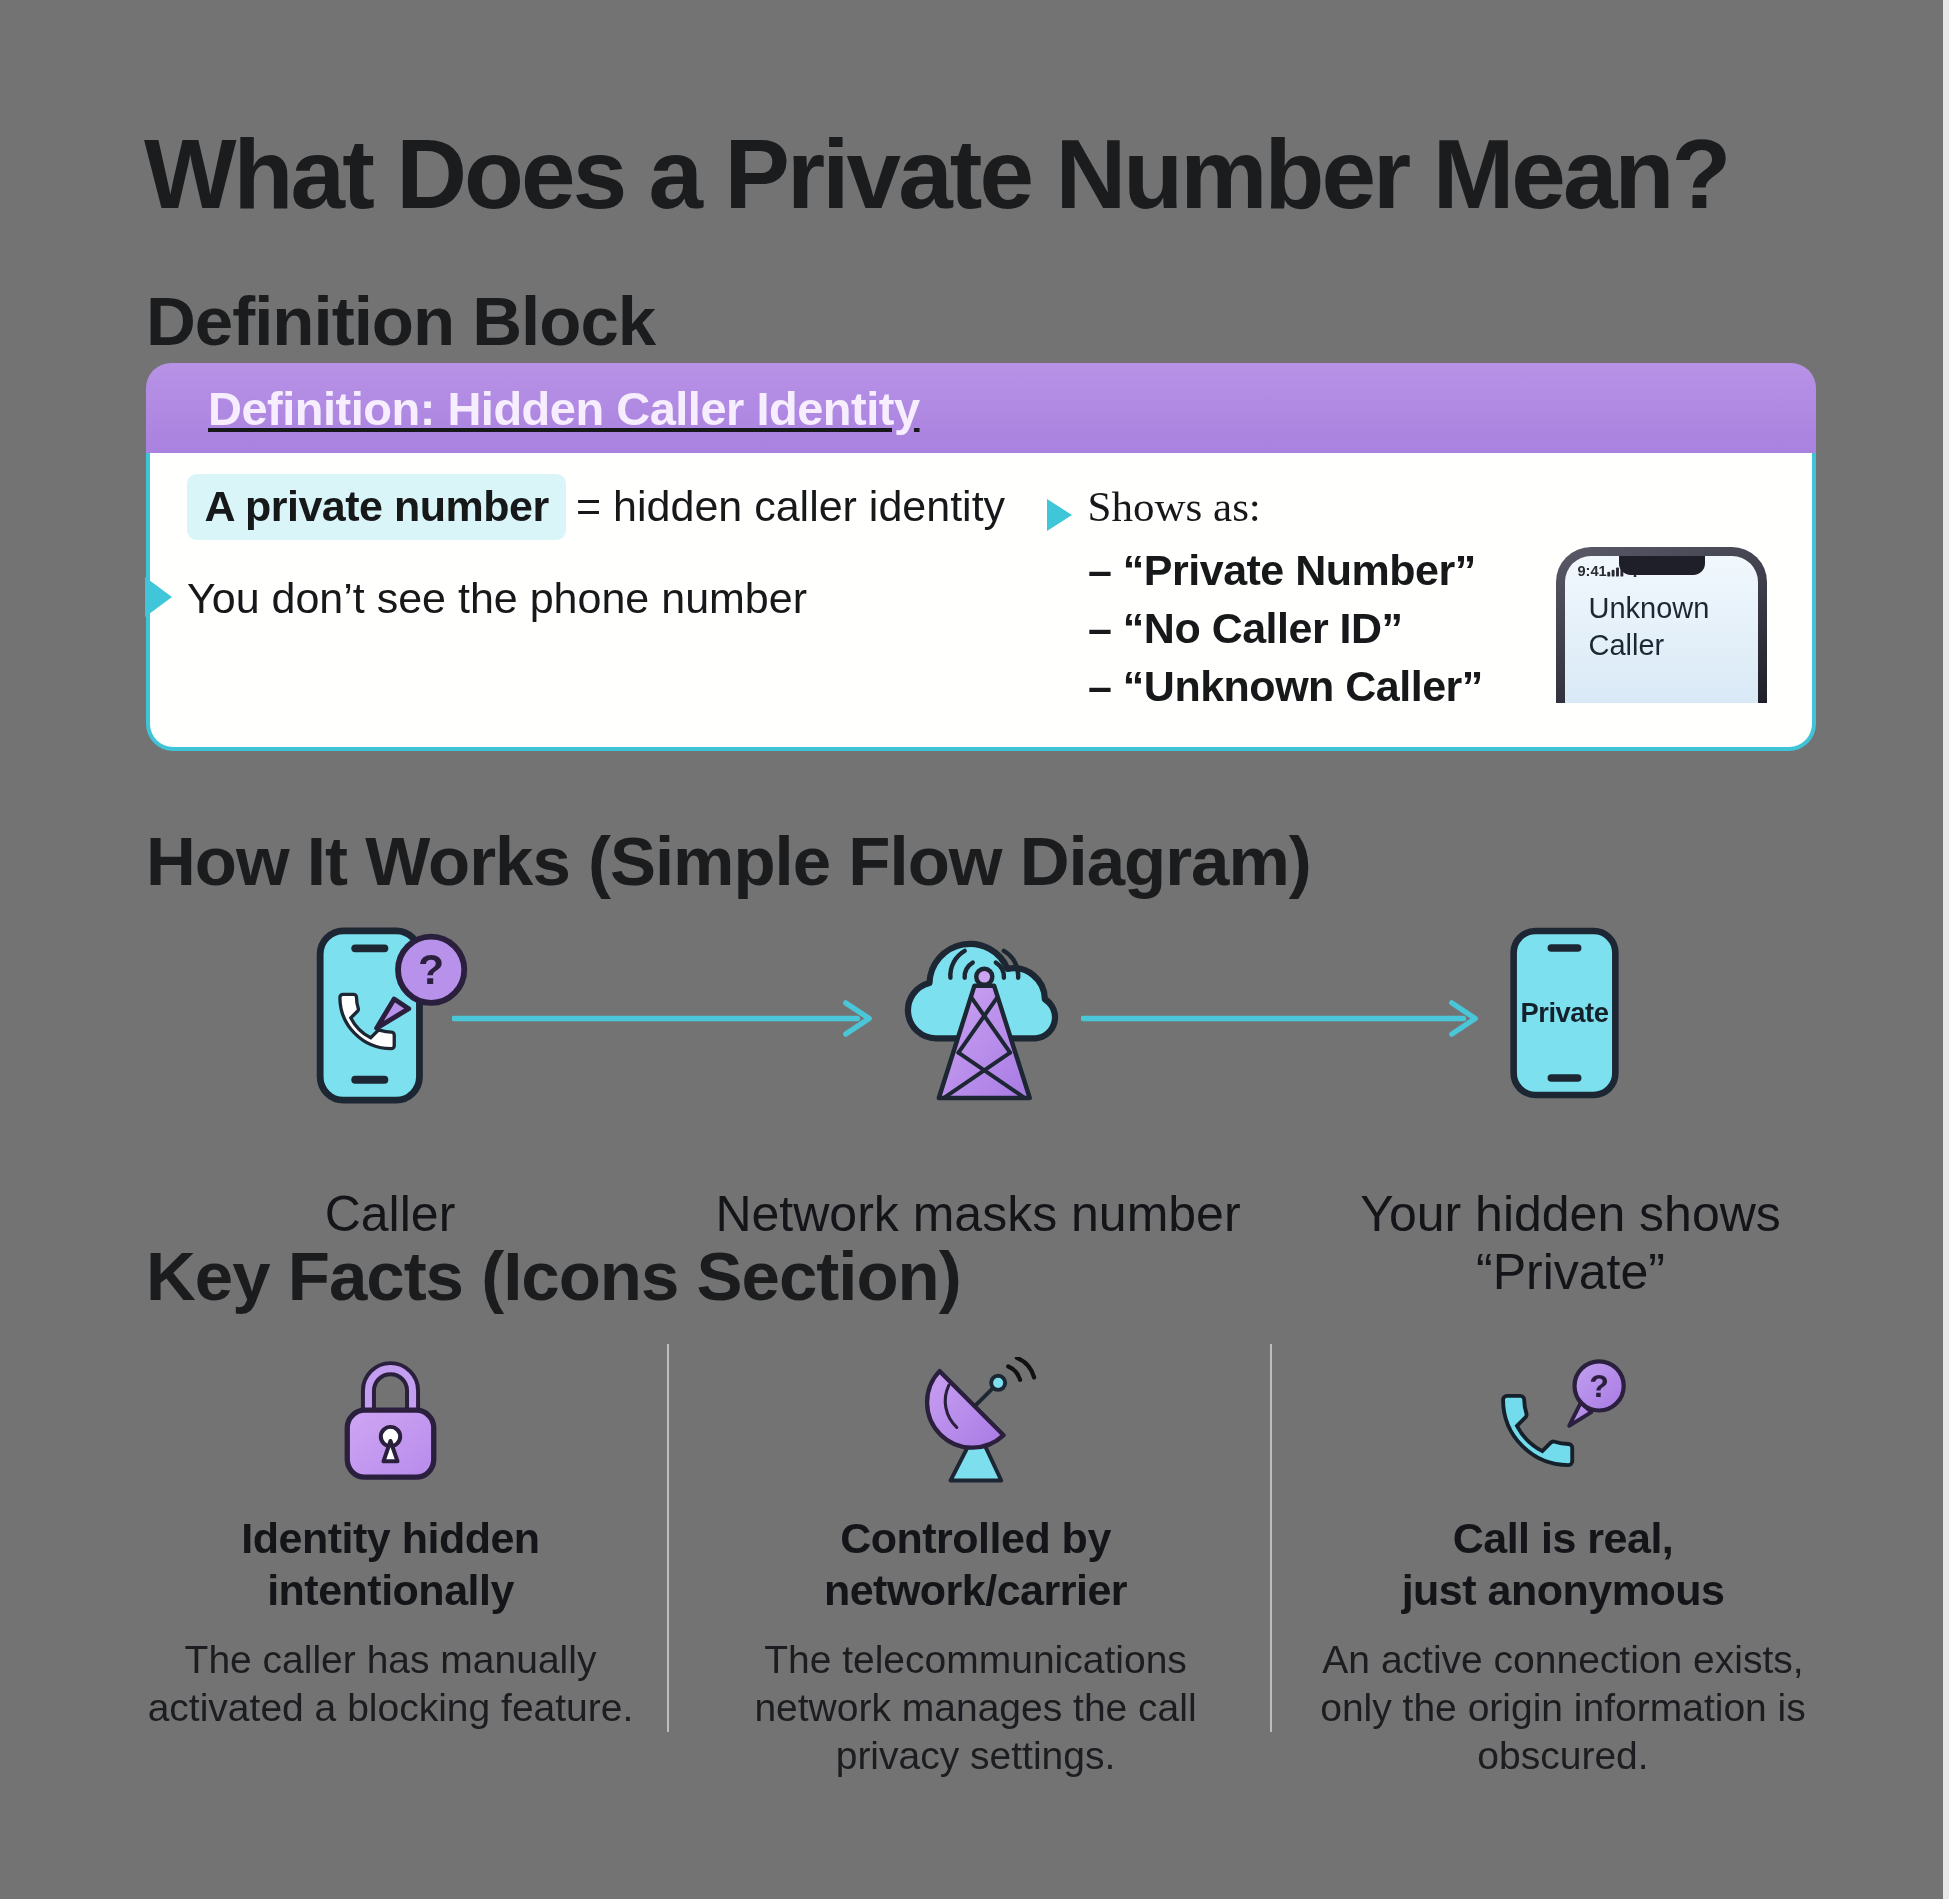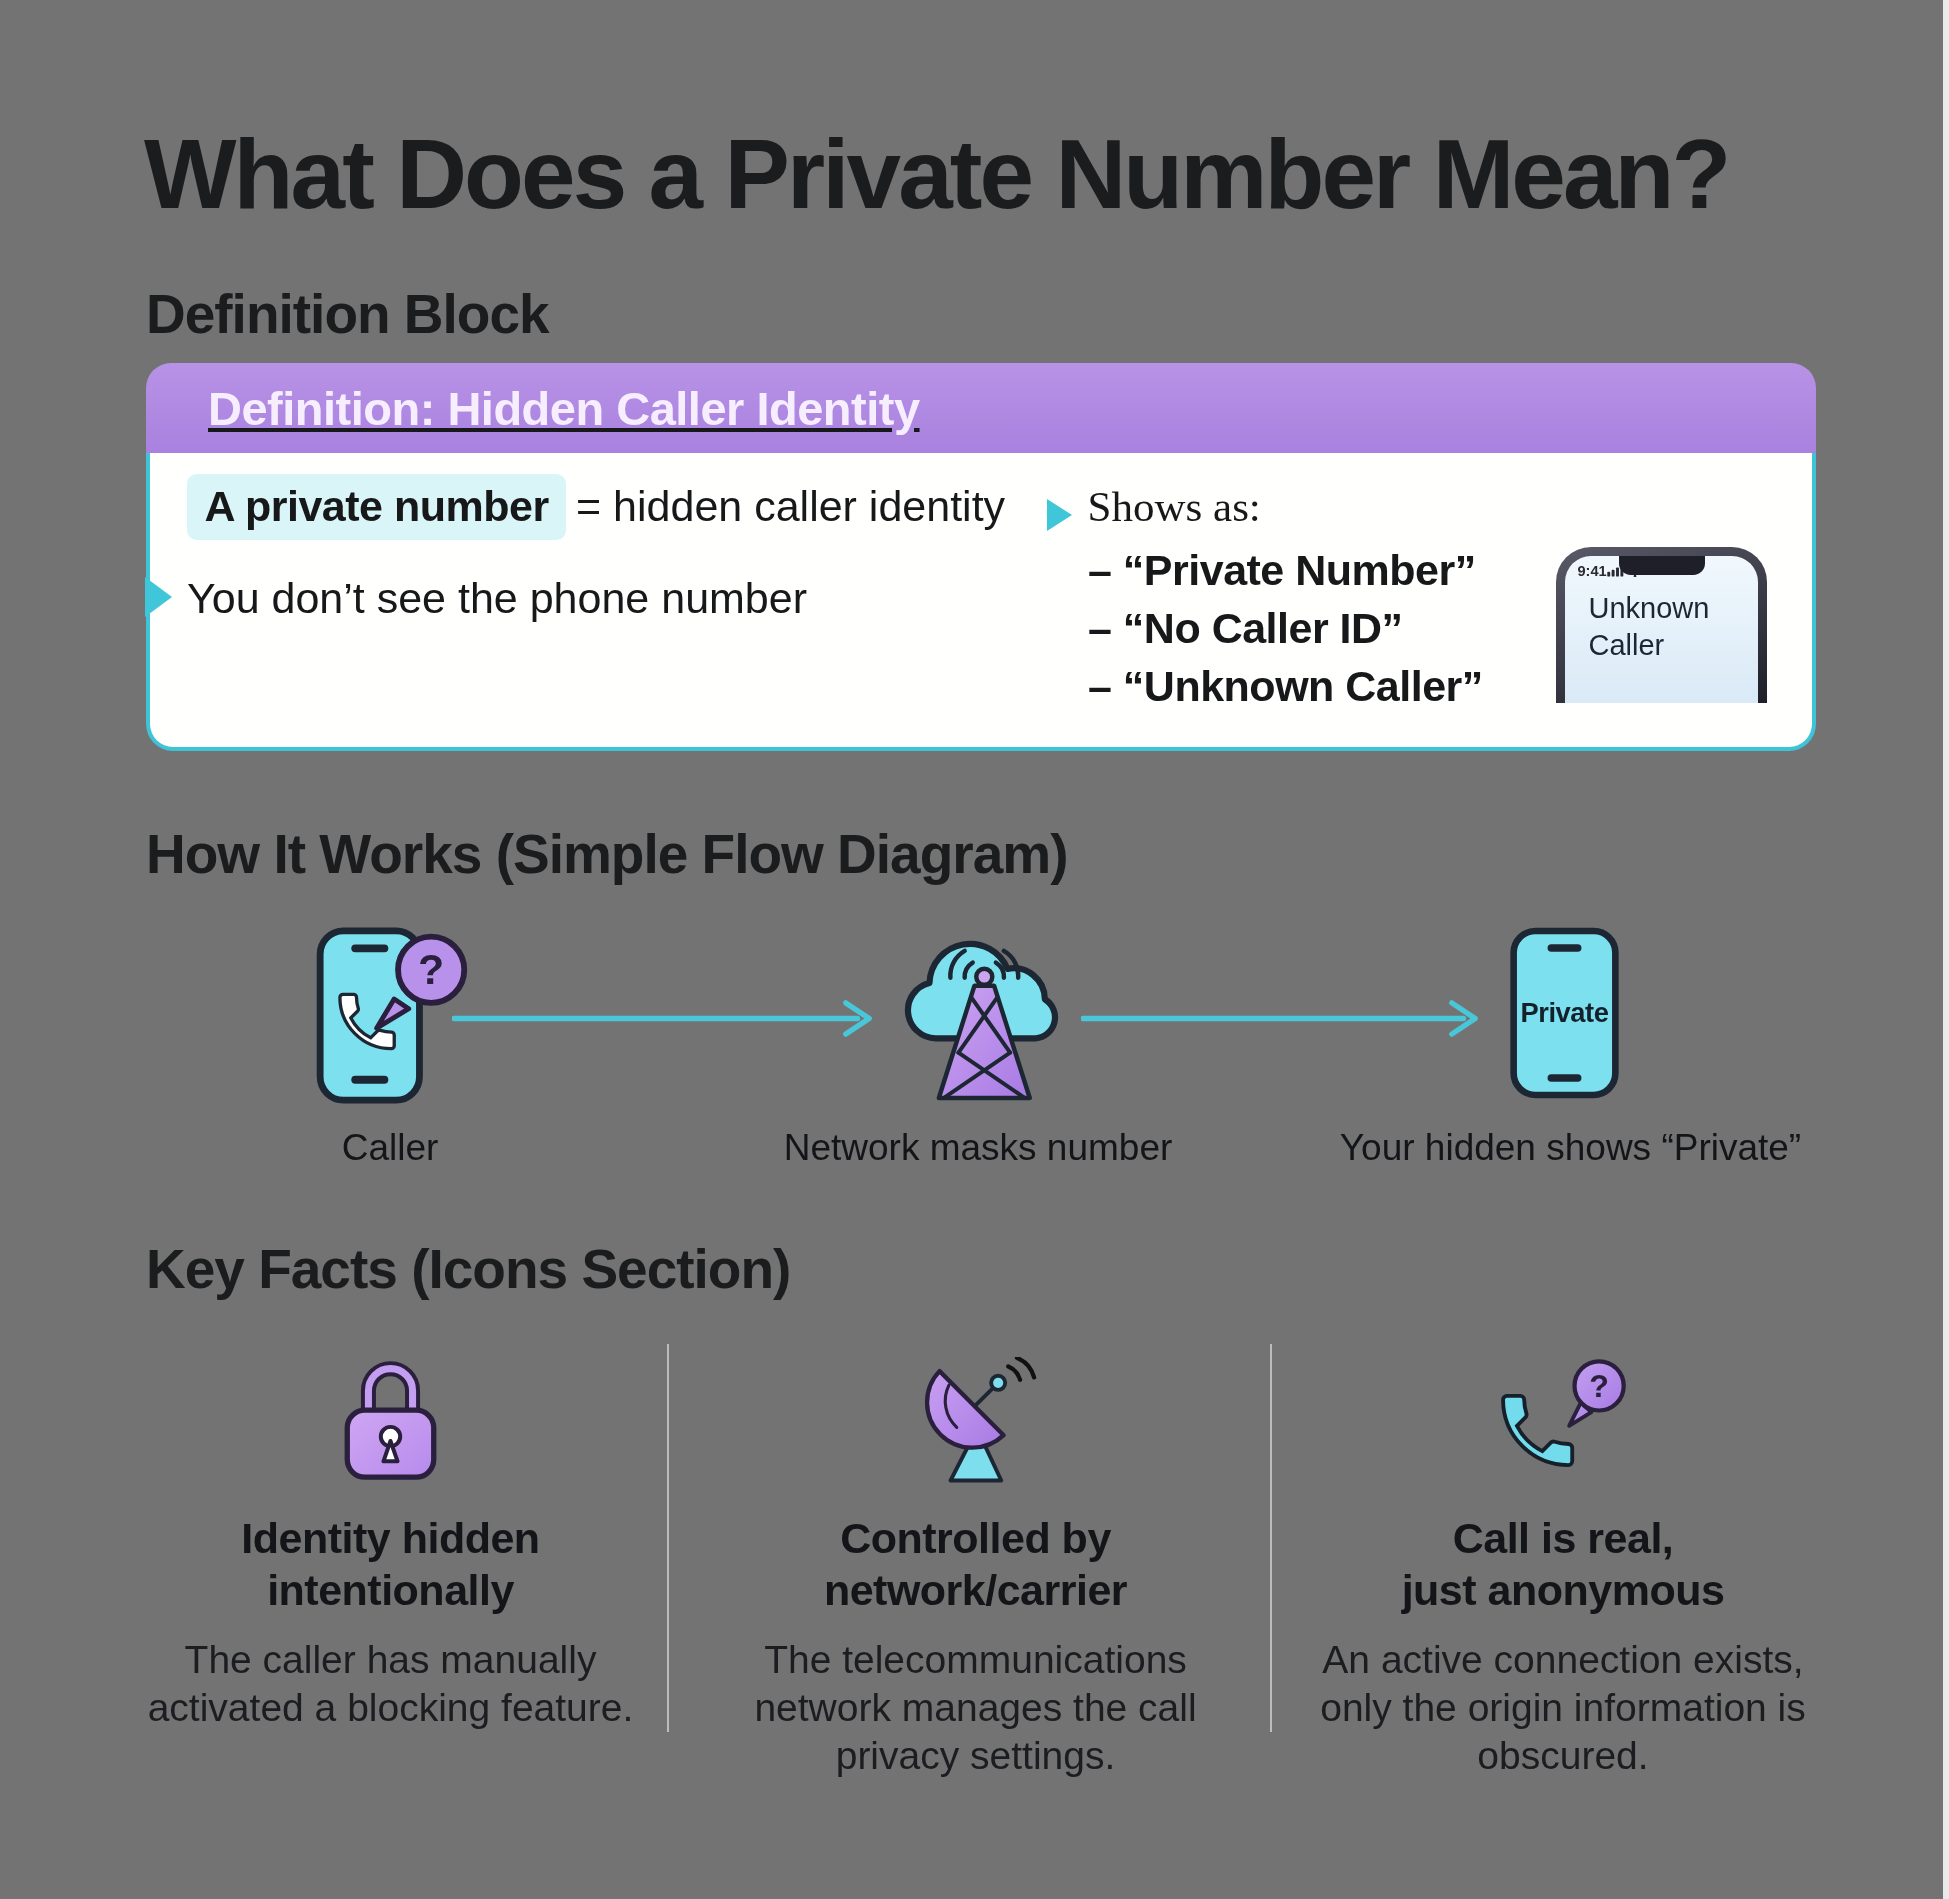--- a/index.html
+++ b/index.html
@@ -6,21 +6,21 @@
   .canvas{
     position:relative;width:1943px;height:1900px;background:#737373;
     font-family:"Liberation Sans",sans-serif;color:#17181a;overflow:hidden;
   }
   
   .page-title{
     position:absolute;left:144px;top:125px;font-size:98px;font-weight:700;
     letter-spacing:-2.9px;line-height:1;margin:0;color:#1b1c1e;
   }
   .sec-heading{
-    position:absolute;left:146px;font-size:55px;font-weight:700;
+    position:absolute;left:146px;font-size:69px;font-weight:700;
     letter-spacing:-1px;line-height:1;margin:0;color:#1b1c1e;
   }
   #def-heading{top:287px;}
   #flow-heading{top:827px;}
   #facts-heading{top:1242px;}
 
   
   .def-box{position:absolute;left:146px;top:363px;width:1670px;height:388px;}
   .def-header{
     height:90px;border-radius:25px 25px 0 0;
@@ -75,21 +75,21 @@
 
   
   .flow-icon{position:absolute;}
   #caller-icon{left:314px;top:923px;}
   #network-icon{left:880px;top:921px;}
   #private-icon{left:1508px;top:925px;}
   .flow-arrow{position:absolute;top:997px;}
   #arrow1{left:452px;}
   #arrow2{left:1081px;}
   .flow-label{
-    position:absolute;top:1127px;font-size:37px;text-align:center;color:#141518;
+    position:absolute;top:1185px;font-size:50px;text-align:center;color:#141518;
   }
   #flow-label-1{left:273px;width:234px;}
   #flow-label-2{left:710px;width:536px;}
   #flow-label-3{left:1285px;width:571px;}
 
   
   .fact{position:absolute;top:1322px;text-align:center;}
   #fact-1{left:137px;width:507px;}
   #fact-2{left:700px;width:551px;}
   #fact-3{left:1285px;width:556px;}

